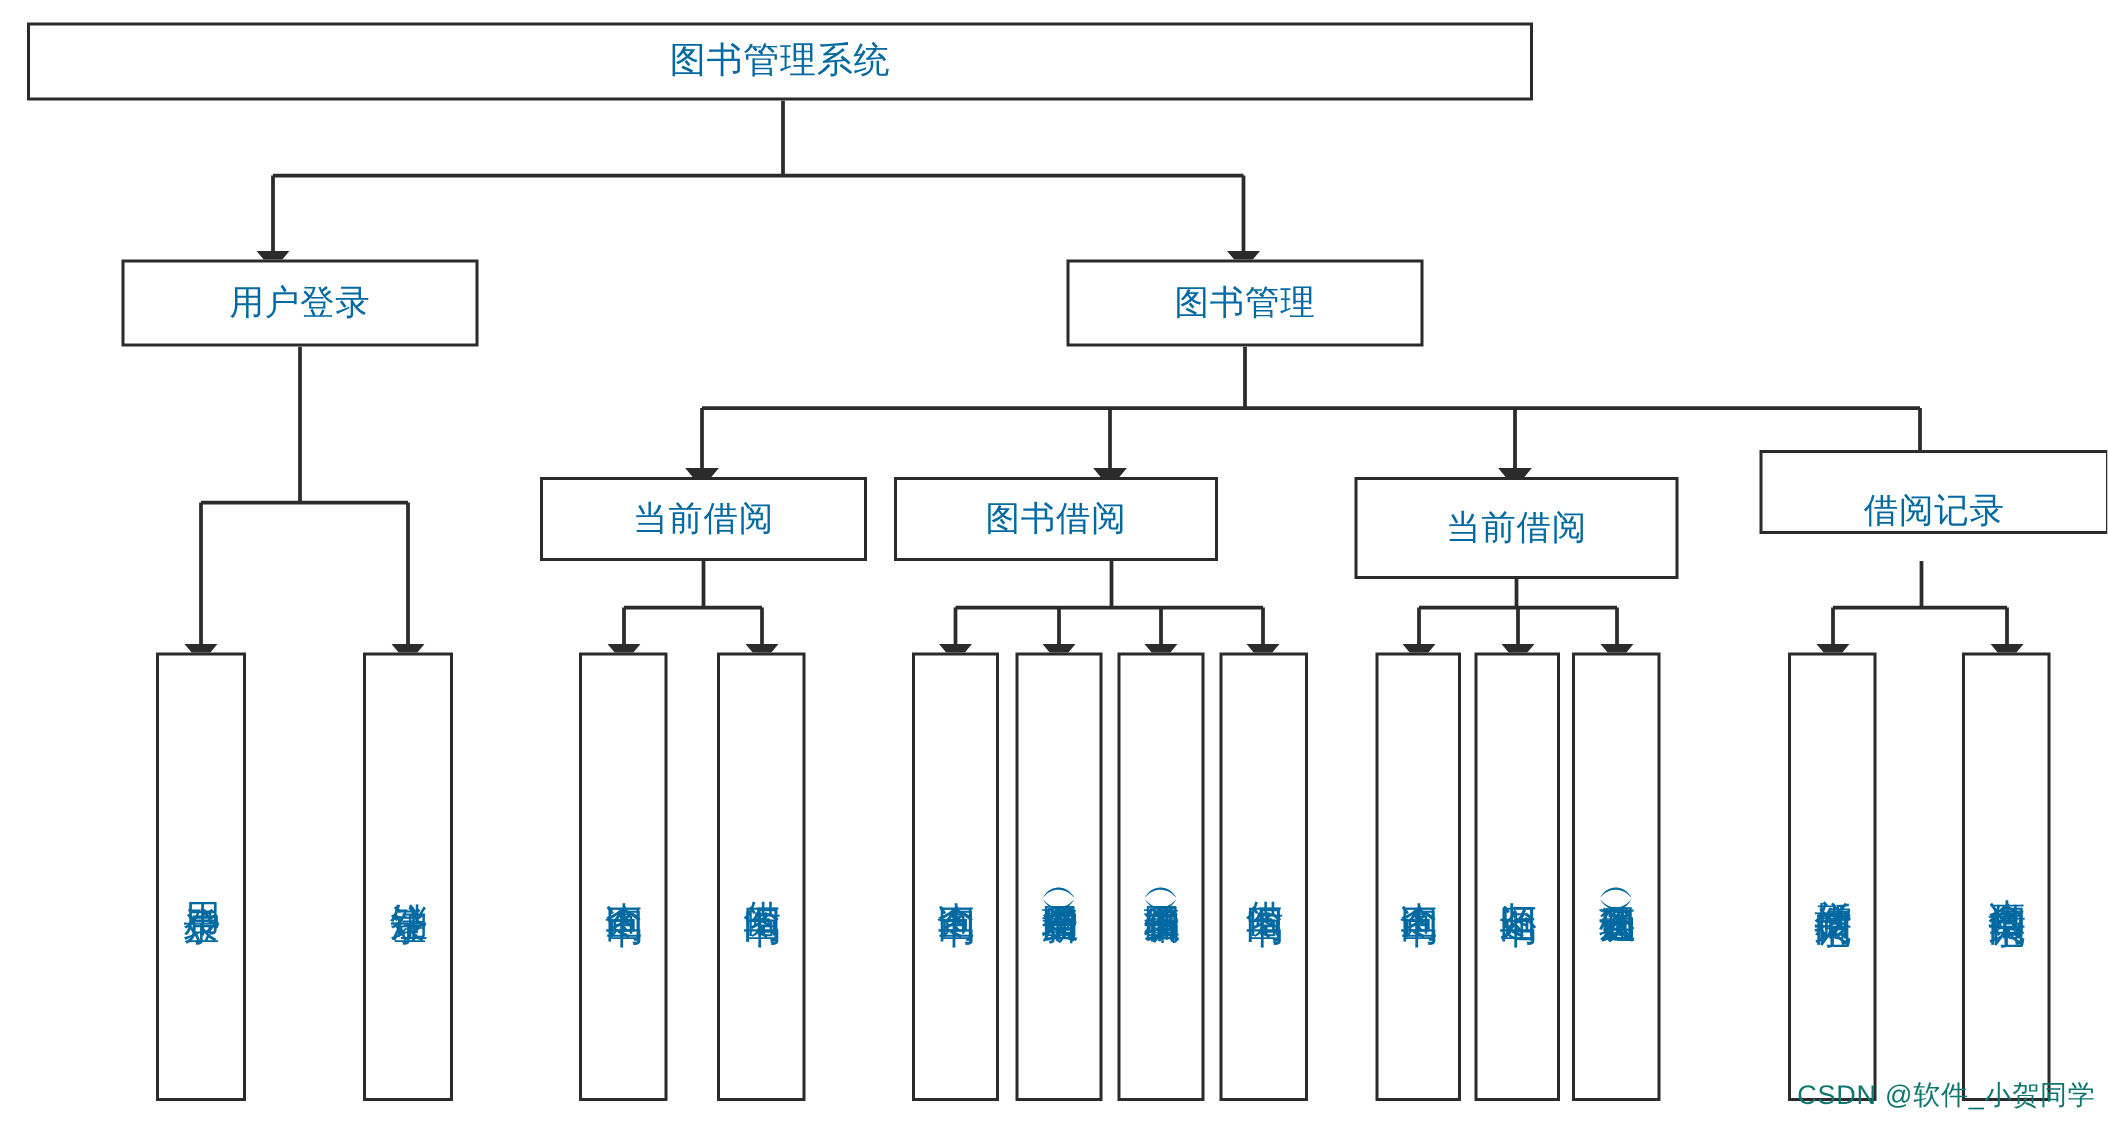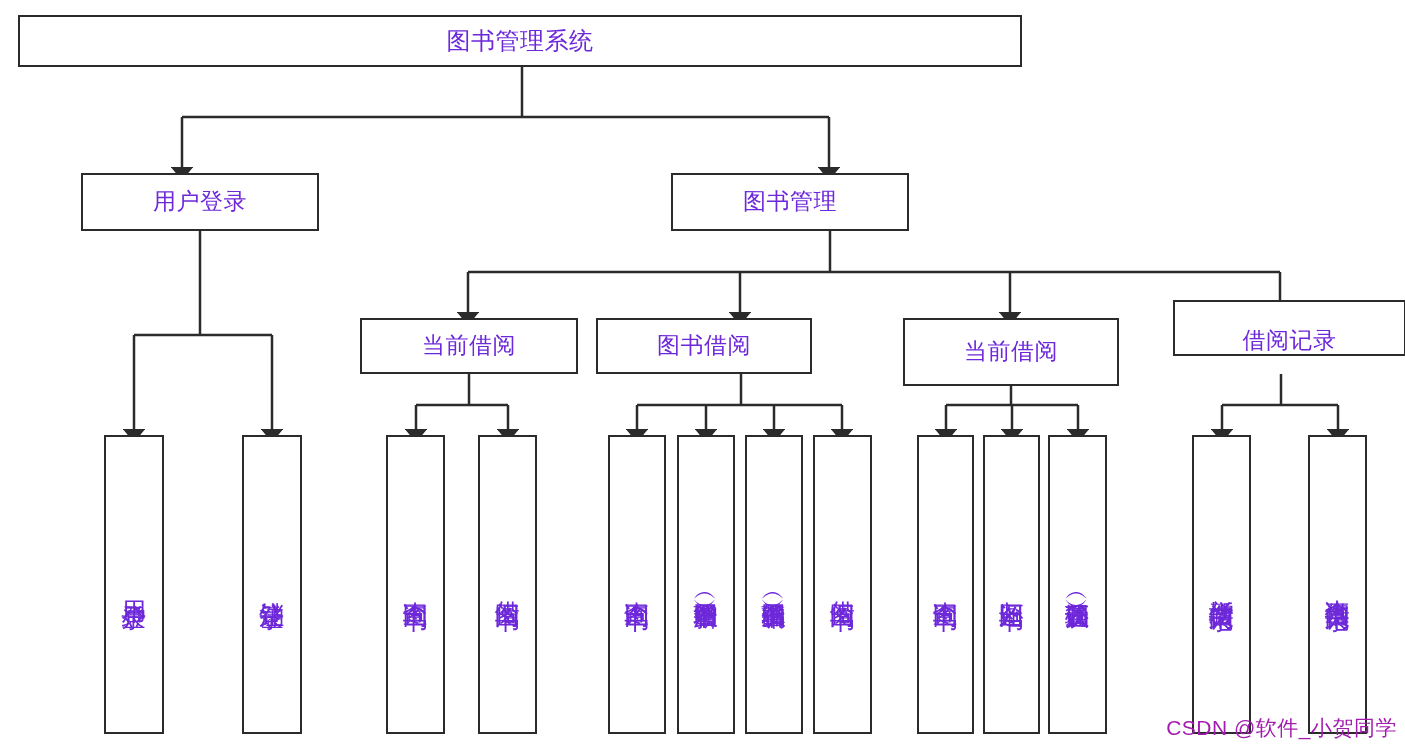--- a/index.html
+++ b/index.html
@@ -26,21 +26,21 @@
     pointer-events: none;
   }
   .node {
     position: absolute;
     box-sizing: border-box;
     border: 2.5px solid #2b2b2b;
     background: #ffffff;
     display: flex;
     align-items: center;
     justify-content: center;
-    color: #6d28d9;
+    color: #0369a1;
   }
   .node .label {
     display: block;
     text-align: center;
     line-height: 1.18;
     white-space: nowrap;
   }
   
   .node.horiz .label {
     font-size: 23px;
@@ -63,22 +63,22 @@
     white-space: nowrap;
   }
   .node.vert.tight .label {
     font-size: 24px;
     letter-spacing: 0px;
   }
   #watermark {
     position: absolute;
     right: 8px;
     bottom: 5px;
-    font-size: 21px;
-    color: #a21caf;
+    font-size: 18px;
+    color: #0f766e;
     letter-spacing: 0.5px;
     user-select: none;
   }
 </style>
 </head>
 <body>
 
 <div id="canvas">
 
   <svg id="edges" viewBox="0 0 1405 747" xmlns="http://www.w3.org/2000/svg">
@@ -124,21 +124,21 @@
       </g>
   </svg>
 
   <div id="nodes-layer">
       <div class="node horiz root" style="left: 18px; top: 15px; width: 1004px; height: 52px;">
         <span class="label">图书管理系统</span>
       </div>
       <div class="node horiz" style="left: 81px; top: 173px; width: 238px; height: 58px;">
         <span class="label">用户登录</span>
       </div>
-      <div class="node horiz" style="left: 671px; top: 173px; width: 238px; height: 58px;">
+      <div class="node horiz" style="left: 711px; top: 173px; width: 238px; height: 58px;">
         <span class="label">图书管理</span>
       </div>
       <div class="node horiz" style="left: 360px; top: 318px; width: 218px; height: 56px;">
         <span class="label">当前借阅</span>
       </div>
       <div class="node horiz" style="left: 596px; top: 318px; width: 216px; height: 56px;">
         <span class="label">图书借阅</span>
       </div>
       <div class="node horiz" style="left: 903px; top: 318px; width: 216px; height: 68px;">
         <span class="label">当前借阅</span>

